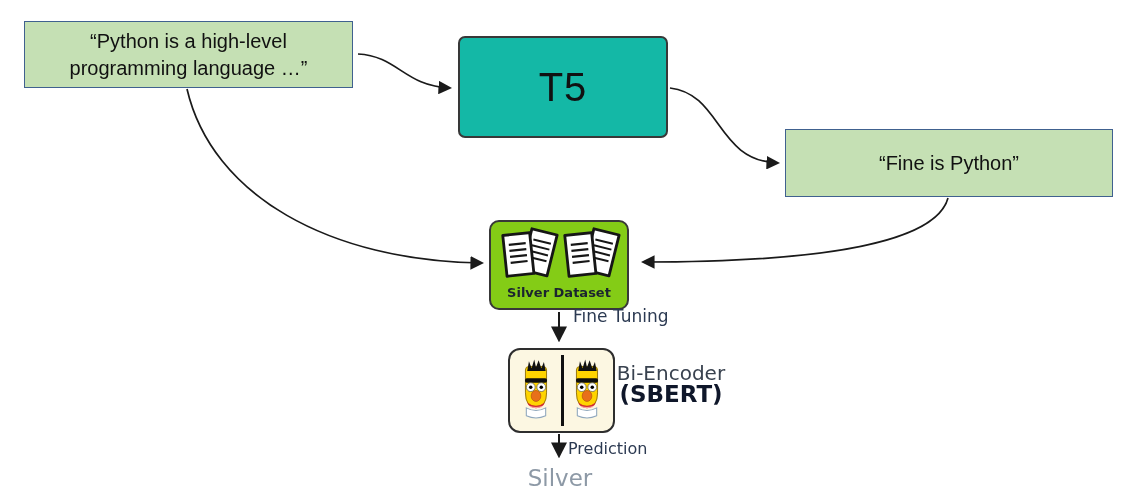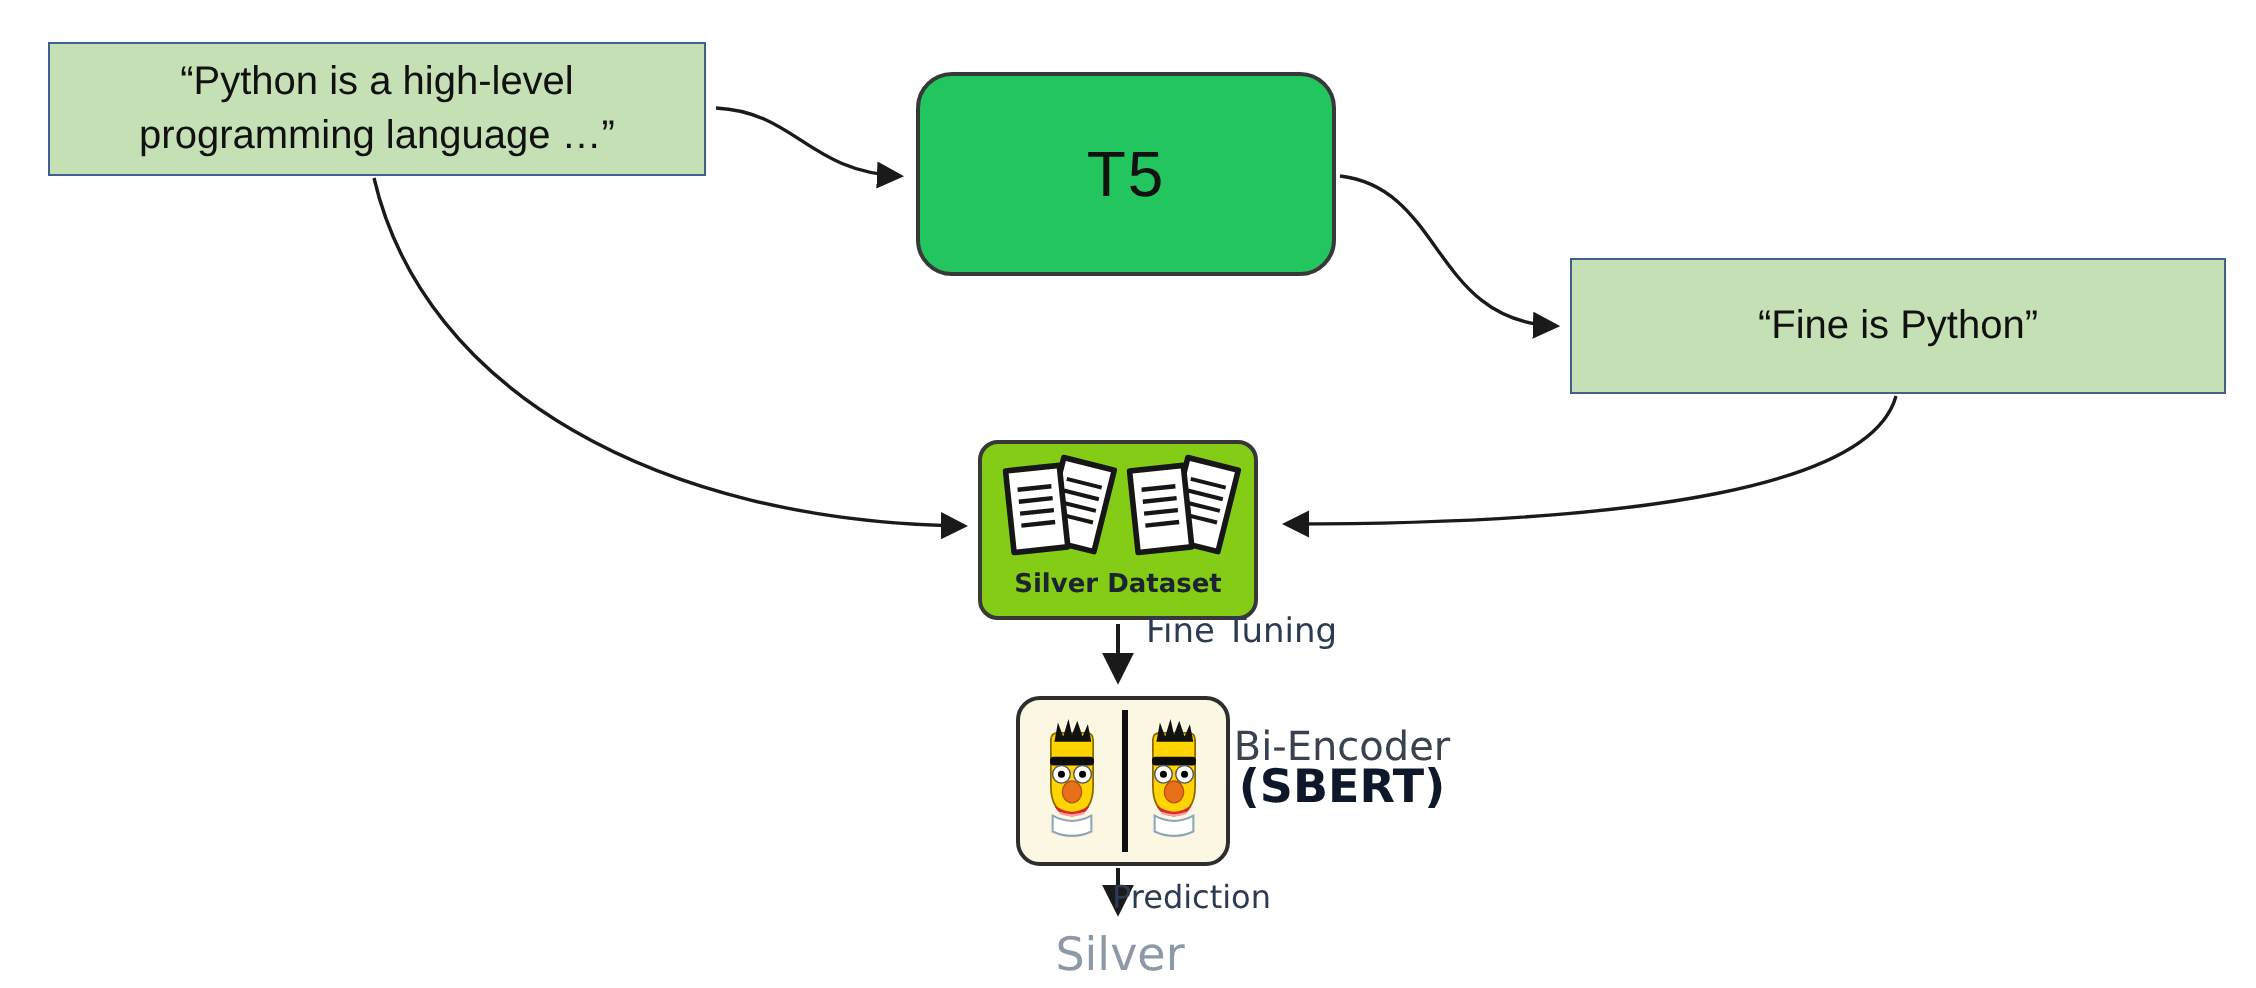--- a/index.html
+++ b/index.html
@@ -16,22 +16,22 @@
     left:24px;top:21px;width:329px;height:67px;
     background:#c5e0b4;border:1.6px solid #40618f;
     flex-direction:column;font-size:20px;line-height:27px;
   }
   .query-node{
     left:785px;top:129px;width:328px;height:68px;
     background:#c5e0b4;border:1.6px solid #40618f;font-size:20px;
   }
   .t5-node{
     left:458px;top:36px;width:210px;height:102px;
-    background:#22c55e;border:2px solid #383838;border-radius:18px;
-    font-size:32px;letter-spacing:1px;
+    background:#14b8a6;border:2px solid #383838;border-radius:7px;
+    font-size:40px;letter-spacing:1px;
   }
   .silver-node{
     left:489px;top:220px;width:140px;height:90px;
     background:#84cc16;border:2.5px solid #383838;border-radius:10px;
     flex-direction:column;justify-content:flex-start;padding-top:3px;
   }
   .silver-label{
     font-family:"DejaVu Sans",sans-serif;font-weight:bold;font-size:13px;
     color:#1c2430;margin-top:1px;
   }
@@ -40,21 +40,21 @@
     background:#fcf7e2;border:2px solid #2e2e2e;border-radius:12px;
   }
   .be-divider{position:absolute;left:51px;top:5px;bottom:5px;width:3px;background:#101010;}
   .bert-face{position:absolute;top:5px;width:44px;height:74px;}
   .bert-left{left:4px;}
   .bert-right{right:4px;}
   .latex-label{
     position:absolute;font-family:"DejaVu Sans",sans-serif;color:#2c3a52;white-space:nowrap;
   }
   .fine-tuning-label{left:573px;top:306px;font-size:17px;}
-  .prediction-label{left:556px;top:439px;font-size:16px;}
+  .prediction-label{left:568px;top:439px;font-size:16px;}
   .be-label-block{
     position:absolute;left:611px;top:362px;width:120px;text-align:center;
     font-family:"DejaVu Sans",sans-serif;color:#39424f;
   }
   .be-label{font-size:20px;line-height:22px;}
   .be-sublabel{font-size:23px;font-weight:bold;color:#0f172a;line-height:21px;margin-top:0;}
   .output-label{
     position:absolute;left:500px;top:465px;width:120px;text-align:center;
     font-family:"DejaVu Sans",sans-serif;font-size:23px;color:#8d99a6;
   }

